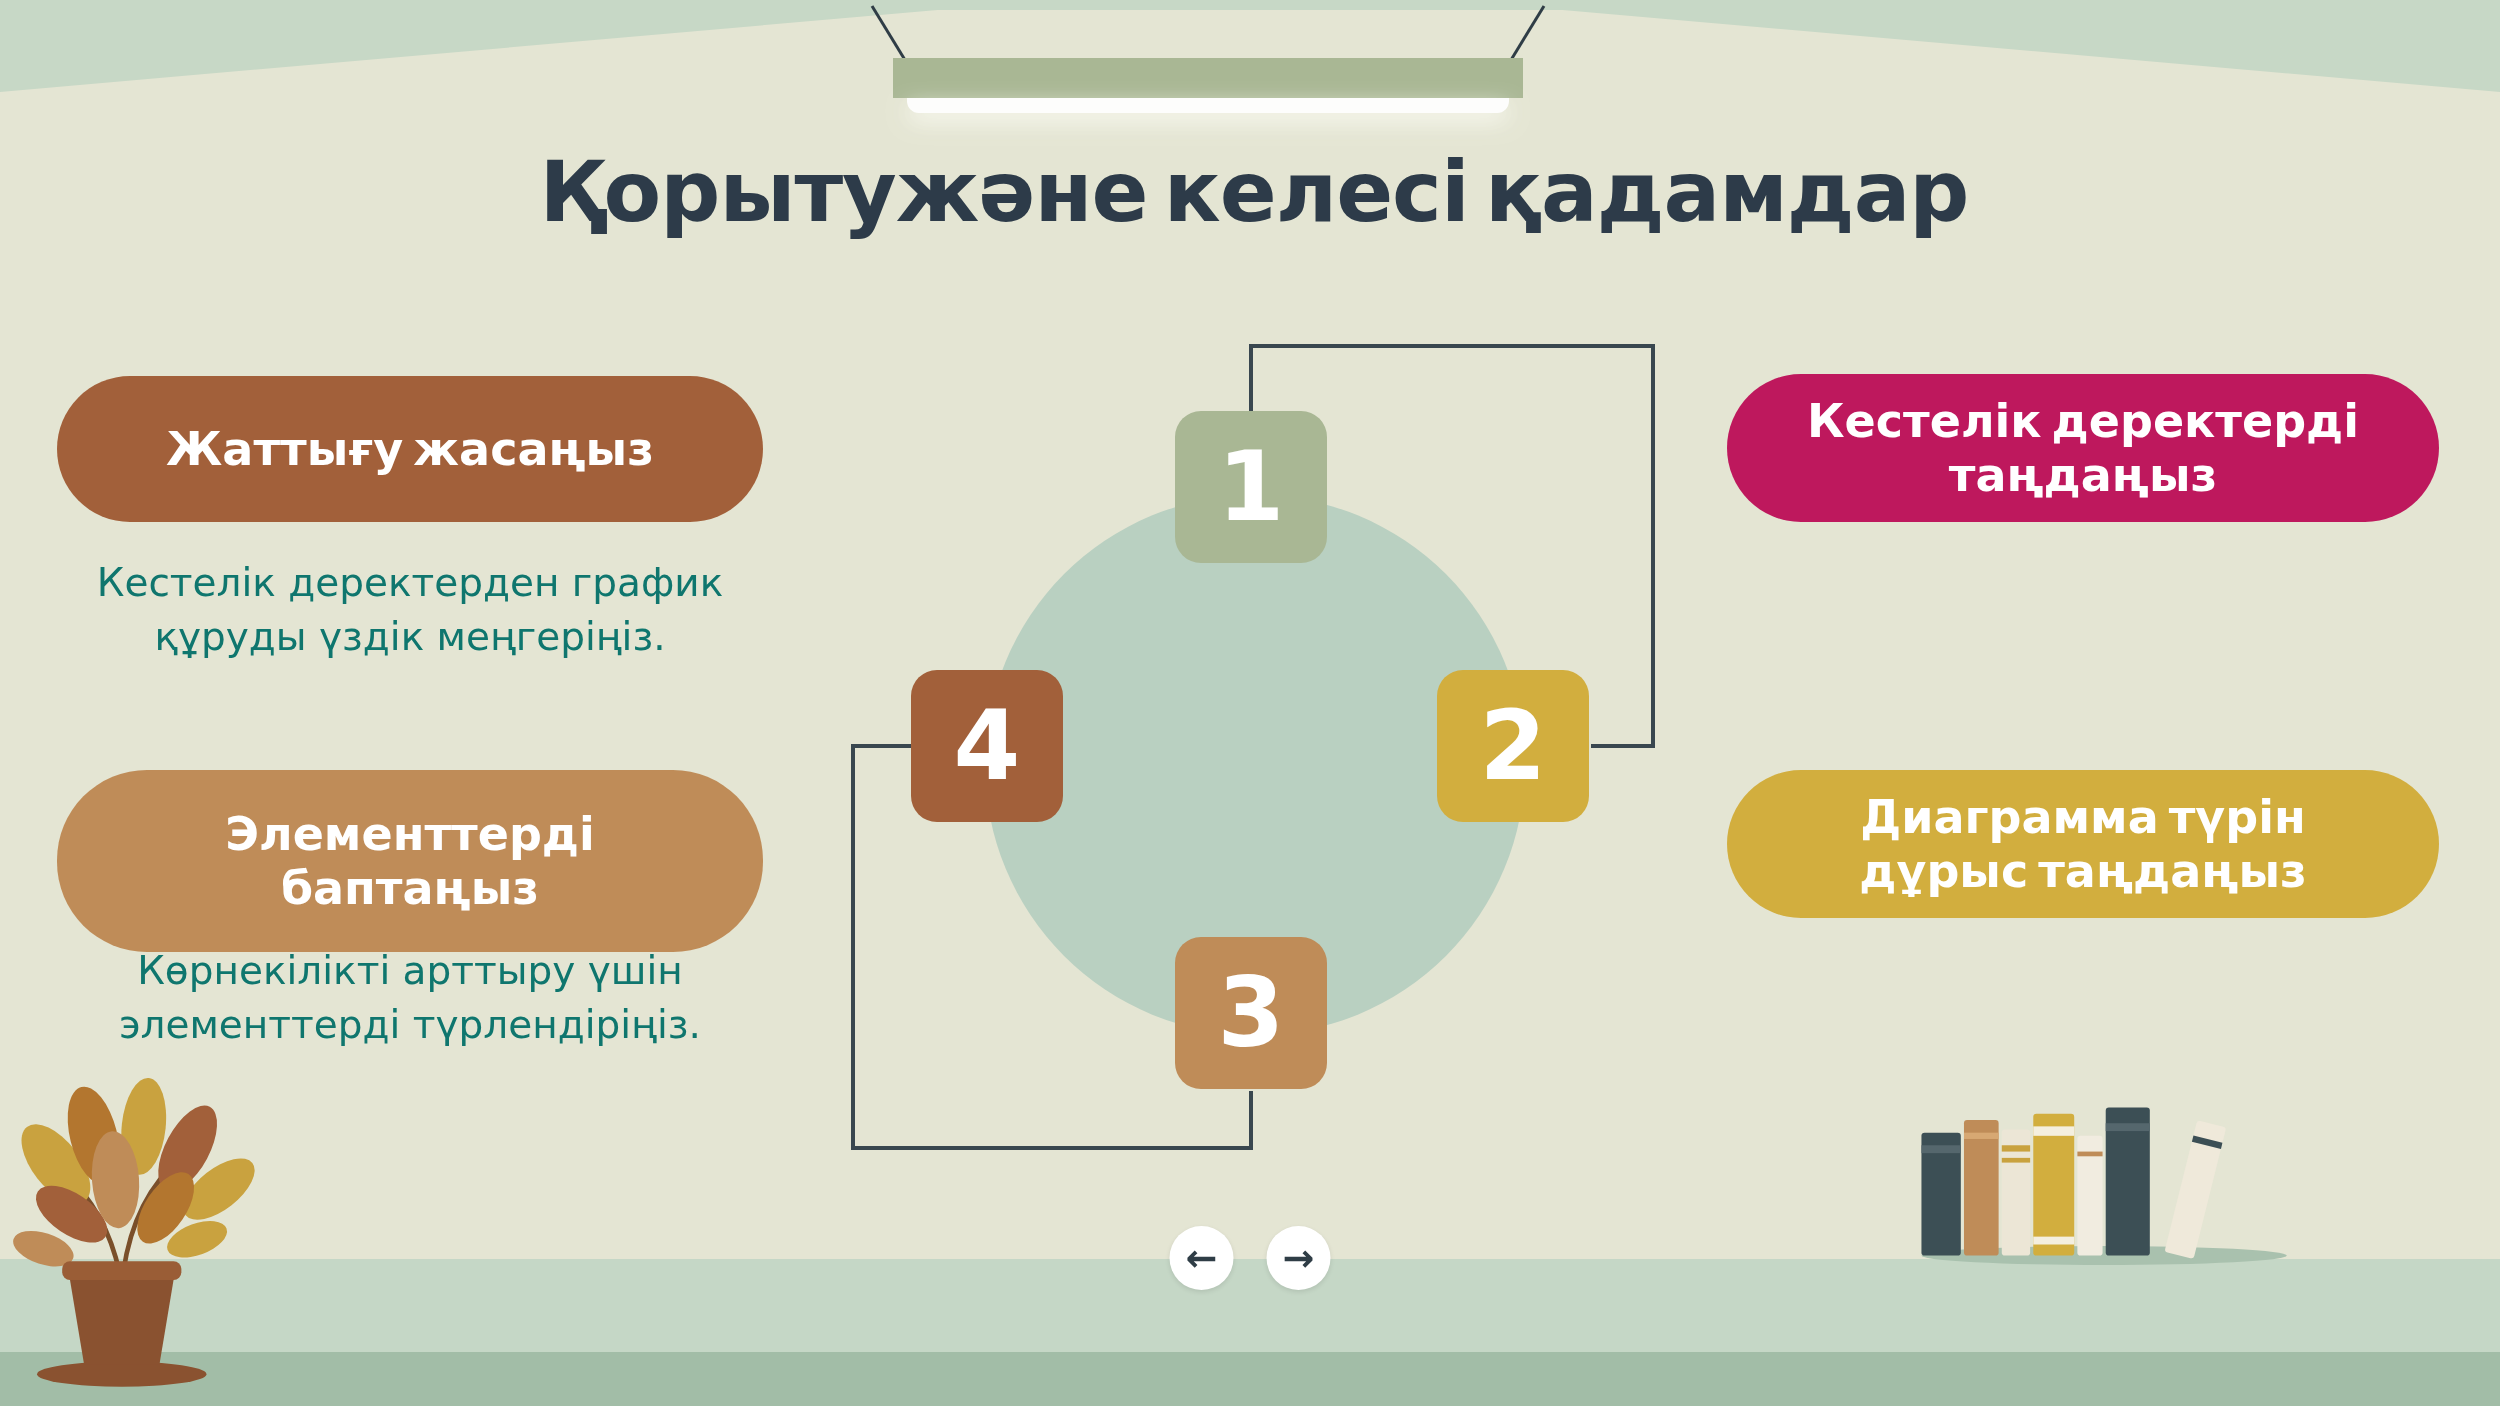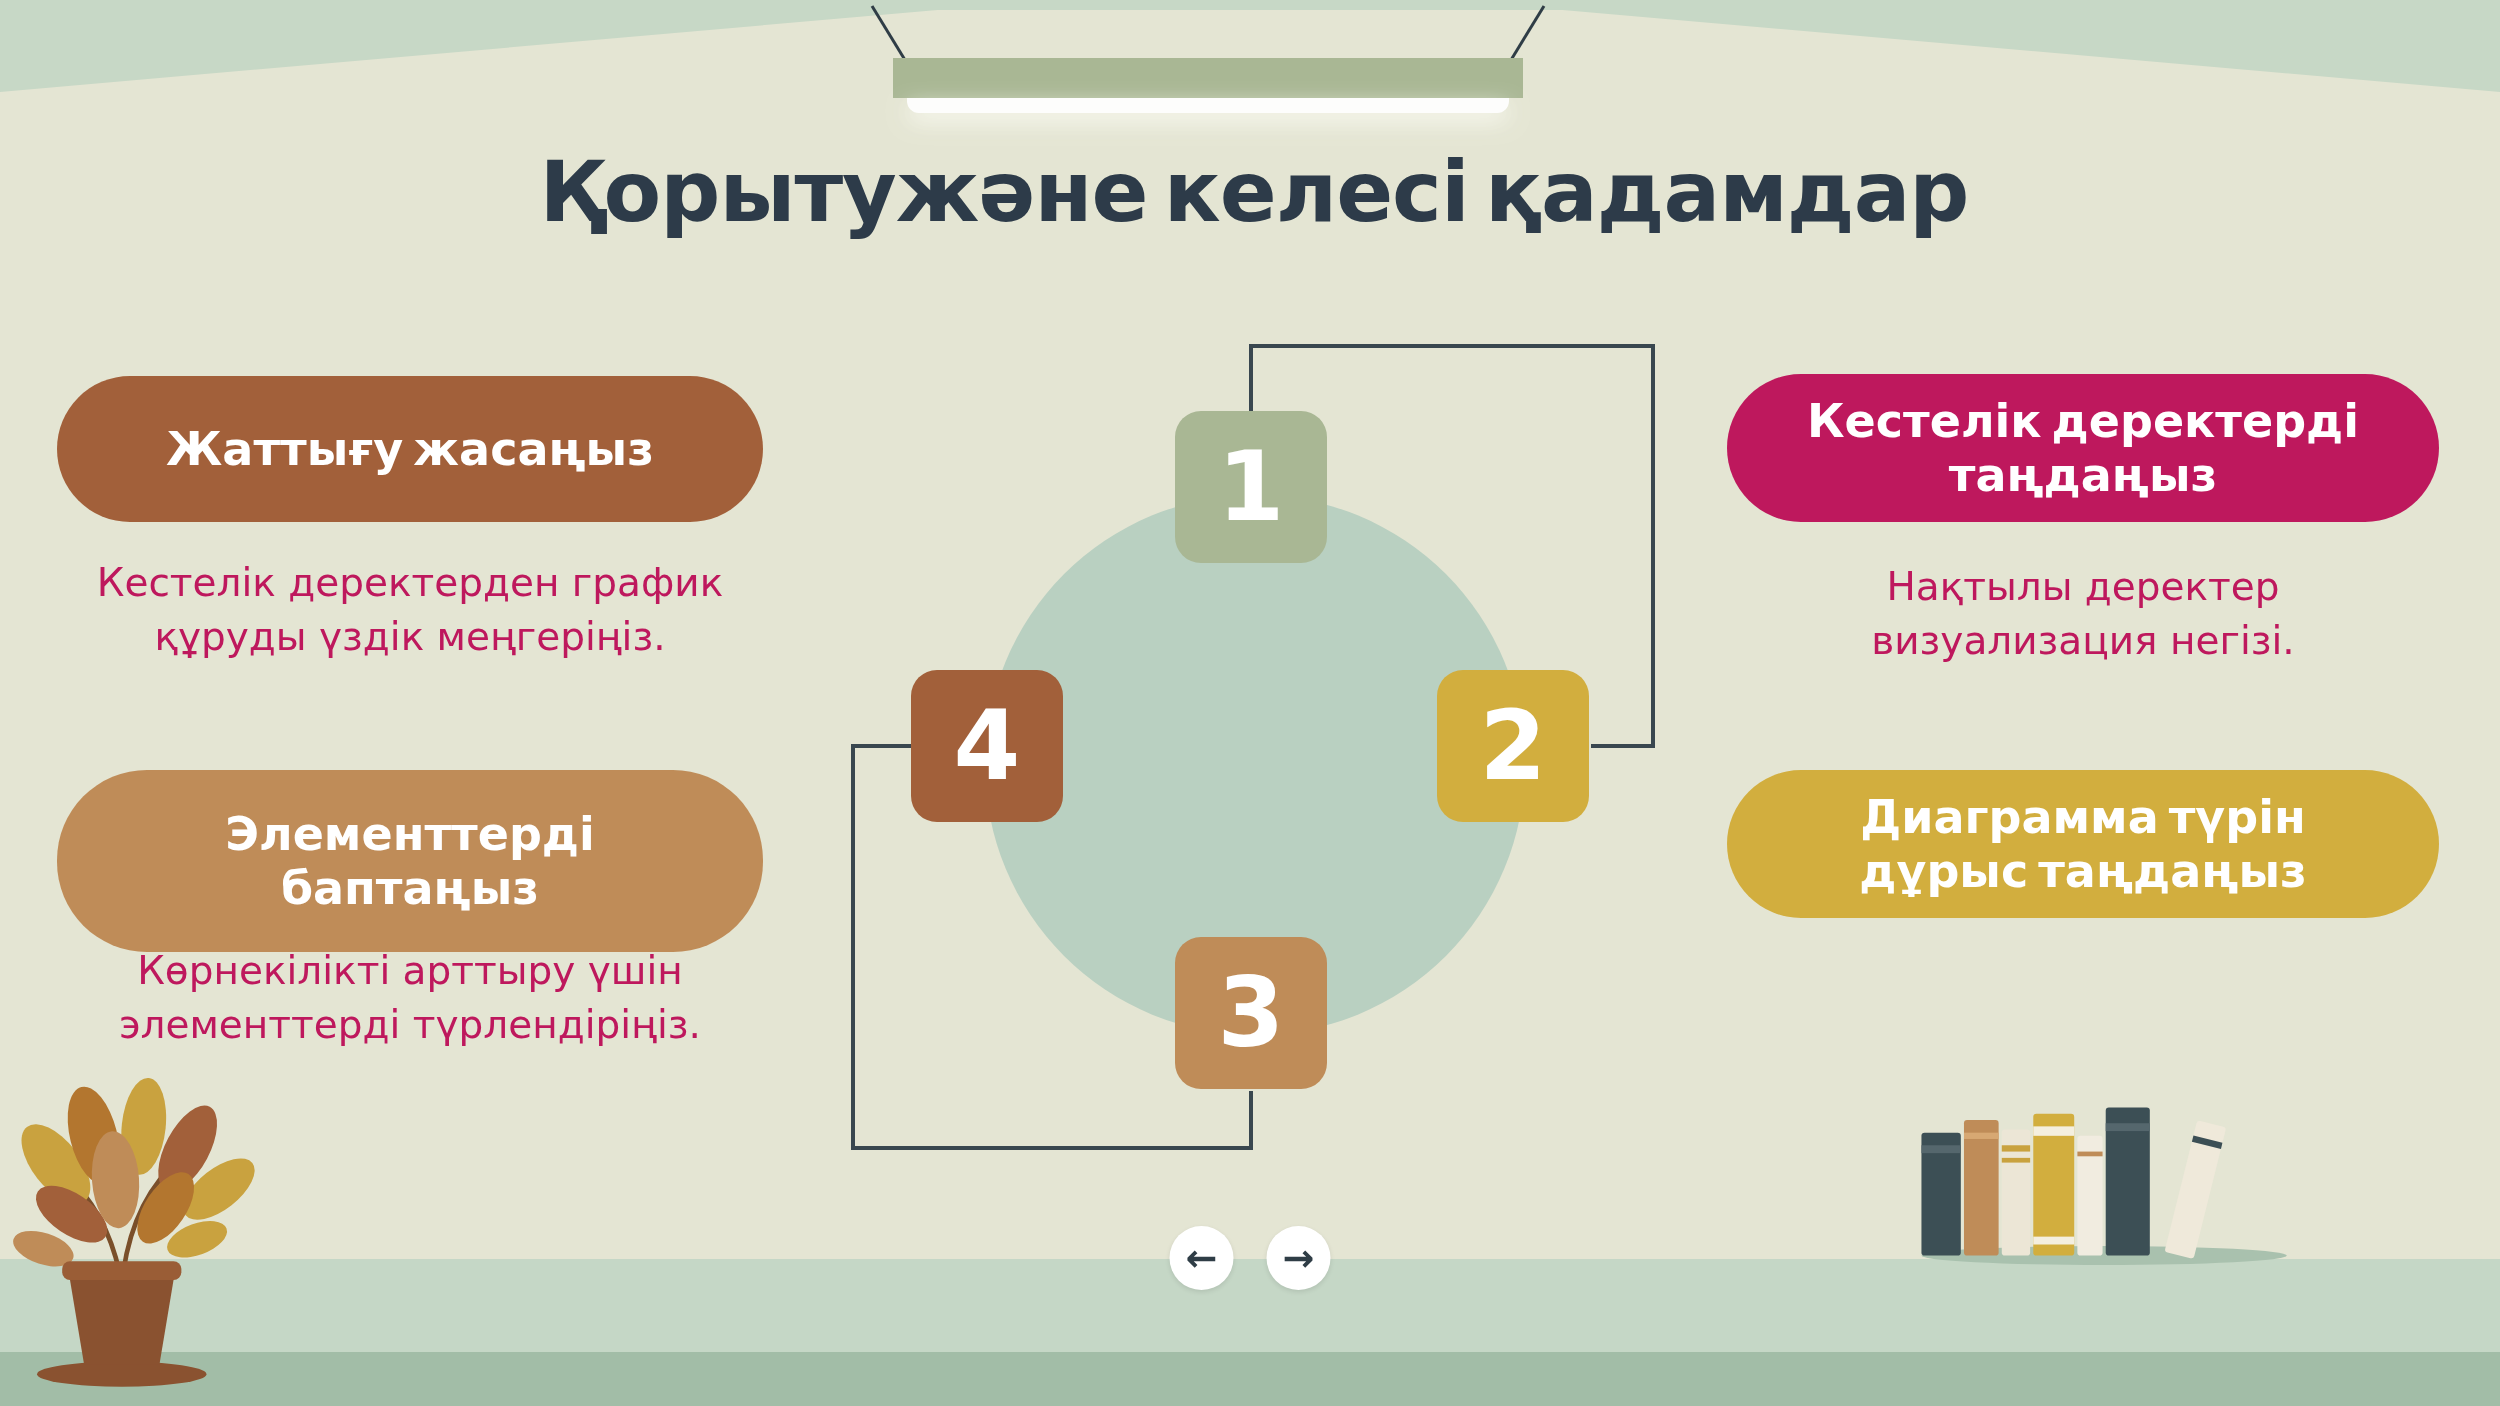--- a/index.html
+++ b/index.html
@@ -50,21 +50,21 @@
     color:#ffffff; font-weight:700; font-size:46px; line-height:1.18;
     text-align:center; white-space:pre-line; word-spacing:-6px;
   }
   .pill-tl{left:57px;   top:376px; width:706px; height:146px; background:#a2603a;}
   .pill-bl{left:57px;   top:770px; width:706px; height:182px; background:#bf8c58;}
   .pill-tr{left:1727px; top:374px; width:712px; height:148px; background:#be185d;}
   .pill-br{left:1727px; top:770px; width:712px; height:148px; background:#d2ae3e;}
 
   .desc{
     position:absolute; margin:0; text-align:center; white-space:pre-line;
-    font-size:39px; line-height:1.38; color:#be185d;
+    font-size:39px; line-height:1.38; color:#0f766e;
   }
   .desc-tl{left:40px;   top:556px; width:740px;}
   .desc-bl{left:40px;   top:944px; width:740px;}
   .desc-tr{left:1713px; top:560px; width:740px;}
   .desc-br{left:1713px; top:952px; width:740px;}
 
   
   .nav{position:absolute; left:1250px; top:1226px; transform:translateX(-50%); display:flex; gap:33px;}
   .nav-btn{
     width:64px; height:64px; border-radius:50%; background:#ffffff; border:none;
@@ -125,22 +125,20 @@
     <span>Элементтерді
 баптаңыз</span>
   </div>
   <p class="desc desc-bl">Көрнекілікті арттыру үшін
 элементтерді түрлендіріңіз.</p>
 
   <div class="pill pill-tr">
     <span>Кестелік деректерді
 таңдаңыз</span>
   </div>
-  <p class="desc desc-tr">Нақтылы деректер
-визуализация негізі.</p>
 
   <div class="pill pill-br">
     <span>Диаграмма түрін
 дұрыс таңдаңыз</span>
   </div>
 
   <div class="nav">
     <button class="nav-btn">
       <span>←</span>
     </button>

